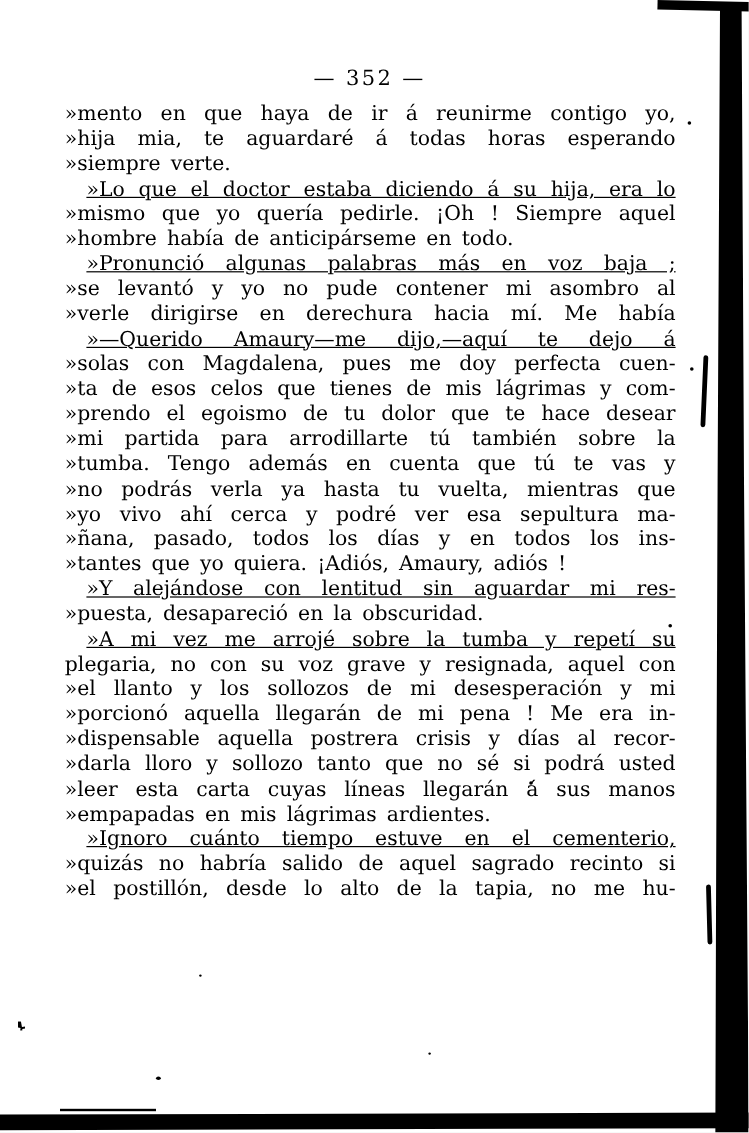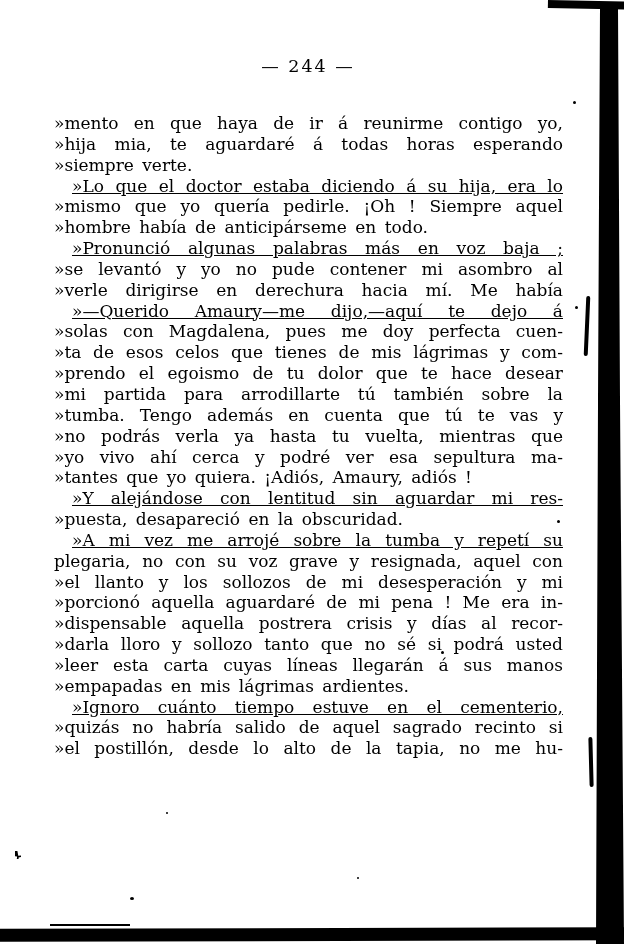--- a/index.html
+++ b/index.html
@@ -22,21 +22,20 @@
     font-size:17.5px;
     letter-spacing:2px;
     color:var(--ink,#000);
   }
   .text-block{
     position:absolute;
     top:85px;left:54px;width:509px;
     font-size:17px;
     line-height:20.85px;
     color:var(--ink,#000);
-    margin-top:28px;
   }
   .text-line{
     word-spacing:3px;
     white-space:normal;
     text-align:justify;
     text-align-last:justify;
   }
   .text-line.left{
     text-align:left;
     text-align-last:left;
@@ -82,47 +81,48 @@
   .speck-bl{
     left:15px;top:851px;width:6px;height:8px;
     clip-path:polygon(0 0,40% 0,55% 60%,100% 55%,100% 75%,60% 80%,60% 100%,30% 100%,35% 70%,0 65%);
   }
 </style>
 </head>
 <body>
 
 <div class="screen" style="--paper: #ffffff; --ink: #000000;">
 
-  <div class="page-header">— 244 —</div>
+  <div class="page-header">— 352 —</div>
 
   <div class="text-block" id="text-block">
       <div class="text-line">»mento en que haya de ir á reunirme contigo yo,</div>
       <div class="text-line">»hija mia, te aguardaré á todas horas esperando</div>
       <div class="text-line left">»siempre verte.</div>
       <div class="text-line indent">»Lo que el doctor estaba diciendo á su hija, era lo</div>
       <div class="text-line">»mismo que yo quería pedirle. ¡Oh ! Siempre aquel</div>
       <div class="text-line left">»hombre había de anticipárseme en todo.</div>
       <div class="text-line indent">»Pronunció algunas palabras más en voz baja ;</div>
       <div class="text-line">»se levantó y yo no pude contener mi asombro al</div>
       <div class="text-line">»verle dirigirse en derechura hacia mí. Me había</div>
       <div class="text-line indent">»—Querido Amaury—me dijo,—aquí te dejo á</div>
       <div class="text-line">»solas con Magdalena, pues me doy perfecta cuen-</div>
       <div class="text-line">»ta de esos celos que tienes de mis lágrimas y com-</div>
       <div class="text-line">»prendo el egoismo de tu dolor que te hace desear</div>
       <div class="text-line">»mi partida para arrodillarte tú también sobre la</div>
       <div class="text-line">»tumba. Tengo además en cuenta que tú te vas y</div>
       <div class="text-line">»no podrás verla ya hasta tu vuelta, mientras que</div>
       <div class="text-line">»yo vivo ahí cerca y podré ver esa sepultura ma-</div>
+      <div class="text-line">»ñana, pasado, todos los días y en todos los ins-</div>
       <div class="text-line left">»tantes que yo quiera. ¡Adiós, Amaury, adiós !</div>
       <div class="text-line indent">»Y alejándose con lentitud sin aguardar mi res-</div>
       <div class="text-line left">»puesta, desapareció en la obscuridad.</div>
       <div class="text-line indent">»A mi vez me arrojé sobre la tumba y repetí su</div>
       <div class="text-line">plegaria, no con su voz grave y resignada, aquel con</div>
       <div class="text-line">»el llanto y los sollozos de mi desesperación y mi</div>
-      <div class="text-line">»porcionó aquella aguardaré de mi pena ! Me era in-</div>
+      <div class="text-line">»porcionó aquella llegarán de mi pena ! Me era in-</div>
       <div class="text-line">»dispensable aquella postrera crisis y días al recor-</div>
       <div class="text-line">»darla lloro y sollozo tanto que no sé si podrá usted</div>
       <div class="text-line">»leer esta carta cuyas líneas llegarán á sus manos</div>
       <div class="text-line left">»empapadas en mis lágrimas ardientes.</div>
       <div class="text-line indent">»Ignoro cuánto tiempo estuve en el cementerio,</div>
       <div class="text-line">»quizás no habría salido de aquel sagrado recinto si</div>
       <div class="text-line">»el postillón, desde lo alto de la tapia, no me hu-</div>
     </div>
 
   <div class="artifact edge-right"></div>

